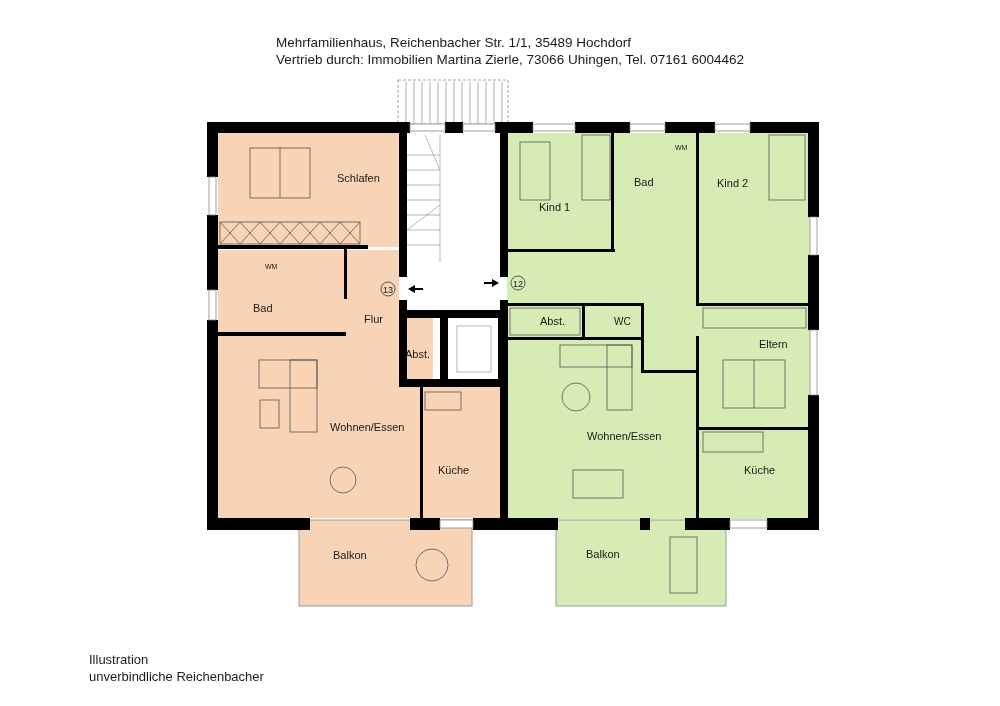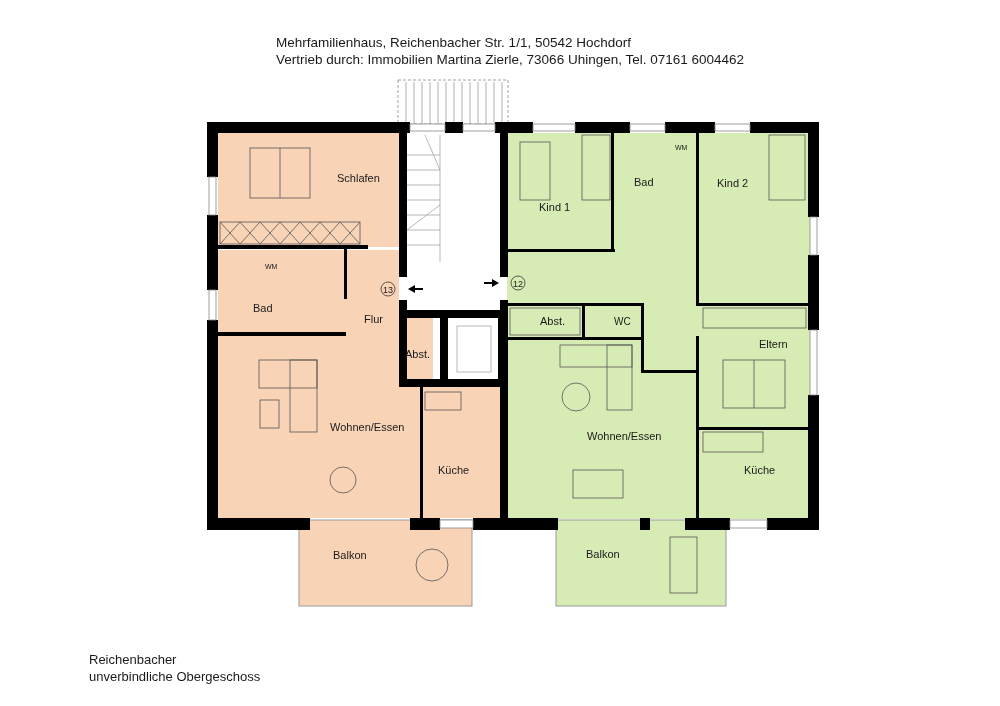--- a/index.html
+++ b/index.html
@@ -5,21 +5,21 @@
     html, body { margin:0; padding:0; background:#ffffff; }
     body { width:1000px; height:706px; position:relative; overflow:hidden; font-family:"Liberation Sans", sans-serif; color:#1a1a1a; }
     .hdr { position:absolute; left:276px; font-size:13.5px; line-height:17px; white-space:nowrap; }
     .ftr { position:absolute; left:89px; font-size:13px; line-height:17px; white-space:nowrap; }
     svg { position:absolute; left:0; top:0; }
     .lbl { font-family:"Liberation Sans", sans-serif; font-size:11px; fill:#1a1a1a; }
   </style>
 </head>
 <body>
 
-<div class="hdr" style="top:34px;">Mehrfamilienhaus, Reichenbacher Str. 1/1, 50542 Hochdorf</div>
+<div class="hdr" style="top:34px;">Mehrfamilienhaus, Reichenbacher Str. 1/1, 35489 Hochdorf</div>
 <div class="hdr" style="top:51px;">Vertrieb durch: Immobilien Martina Zierle, 73066 Uhingen, Tel. 07161 6004462</div>
 
 <svg width="1000" height="706" viewBox="0 0 1000 706">
 
   <g stroke="#888" stroke-width="0.8" fill="none">
     <rect x="398" y="80" width="110" height="44" stroke-dasharray="3,2"></rect>
     <g stroke="#999">
       <line x1="406" y1="82" x2="406" y2="124"></line>
         <line x1="414" y1="82" x2="414" y2="124"></line>
       <line x1="422" y1="82" x2="422" y2="124"></line>
@@ -182,14 +182,14 @@
   <text class="lbl" x="675" y="150" style="font-size:7px">WM</text>
   <text class="lbl" x="717" y="187">Kind 2</text>
   <text class="lbl" x="540" y="325">Abst.</text>
   <text class="lbl" x="614" y="325" style="font-size:10px">WC</text>
   <text class="lbl" x="759" y="348">Eltern</text>
   <text class="lbl" x="587" y="440">Wohnen/Essen</text>
   <text class="lbl" x="744" y="474">Küche</text>
   <text class="lbl" x="586" y="558">Balkon</text>
 </svg>
 
-<div class="ftr" style="top:651px;">Reichenbacher</div>
-<div class="ftr" style="top:668px;">unverbindliche Obergeschoss</div>
+<div class="ftr" style="top:651px;">Illustration</div>
+<div class="ftr" style="top:668px;">unverbindliche Reichenbacher</div>
 
 </body></html>

